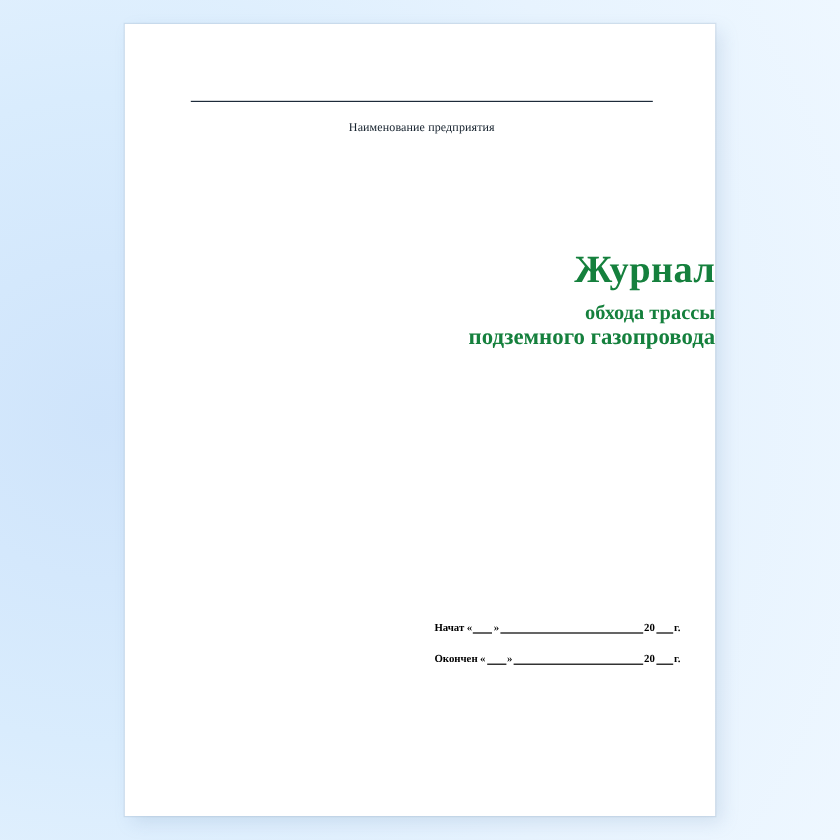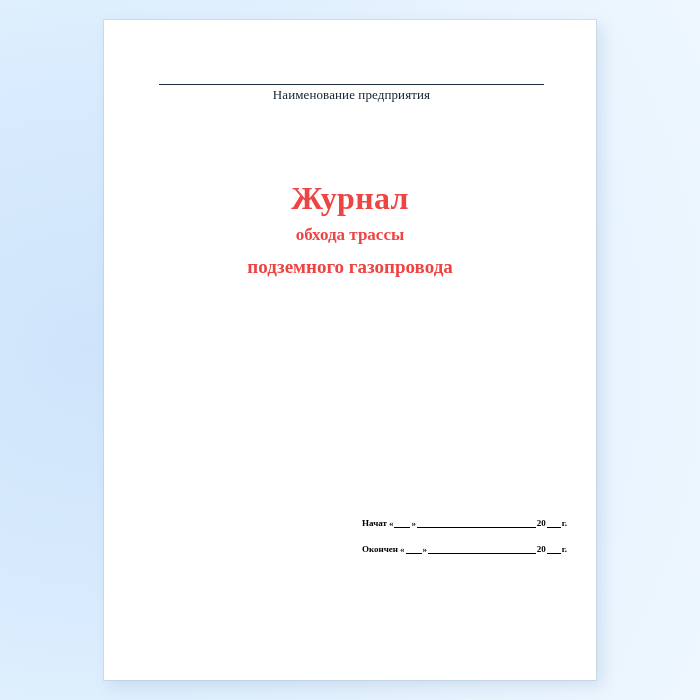--- a/index.html
+++ b/index.html
@@ -48,53 +48,53 @@
     left: 55px;
     top: 64px;
     width: 385px;
   }
   .rule {
     border-bottom: 1px solid #1d2b3a;
     height: 0;
   }
   .caption {
     text-align: center;
-    font-size: 13px;
+    font-size: 10px;
     color: #14202c;
     letter-spacing: 0.1px;
-    margin-top: 2px;
+    margin-top: 16px;
     font-family: "Liberation Serif", serif;
   }
 
   
   .title-block {
     position: absolute;
     left: 0;
     right: 0;
-    top: 162px;
-    text-align: center;
-    color: #ef4444;
+    top: 188px;
+    text-align: right;
+    color: #15803d;
   }
   .title-main {
     font-size: 32px;
     font-weight: bold;
     letter-spacing: 0.3px;
     line-height: 1.05;
     font-family: "Liberation Serif", serif;
   }
   .title-sub1 {
     font-size: 17px;
     font-weight: bold;
     margin-top: 9px;
     font-family: "Liberation Serif", serif;
   }
   .title-sub2 {
     font-size: 19px;
     font-weight: bold;
-    margin-top: 11px;
+    margin-top: 0;
     font-family: "Liberation Serif", serif;
   }
 
   
   .field-route {
     position: absolute;
     left: 55px;
     top: 370px;
     width: 385px;
   }

